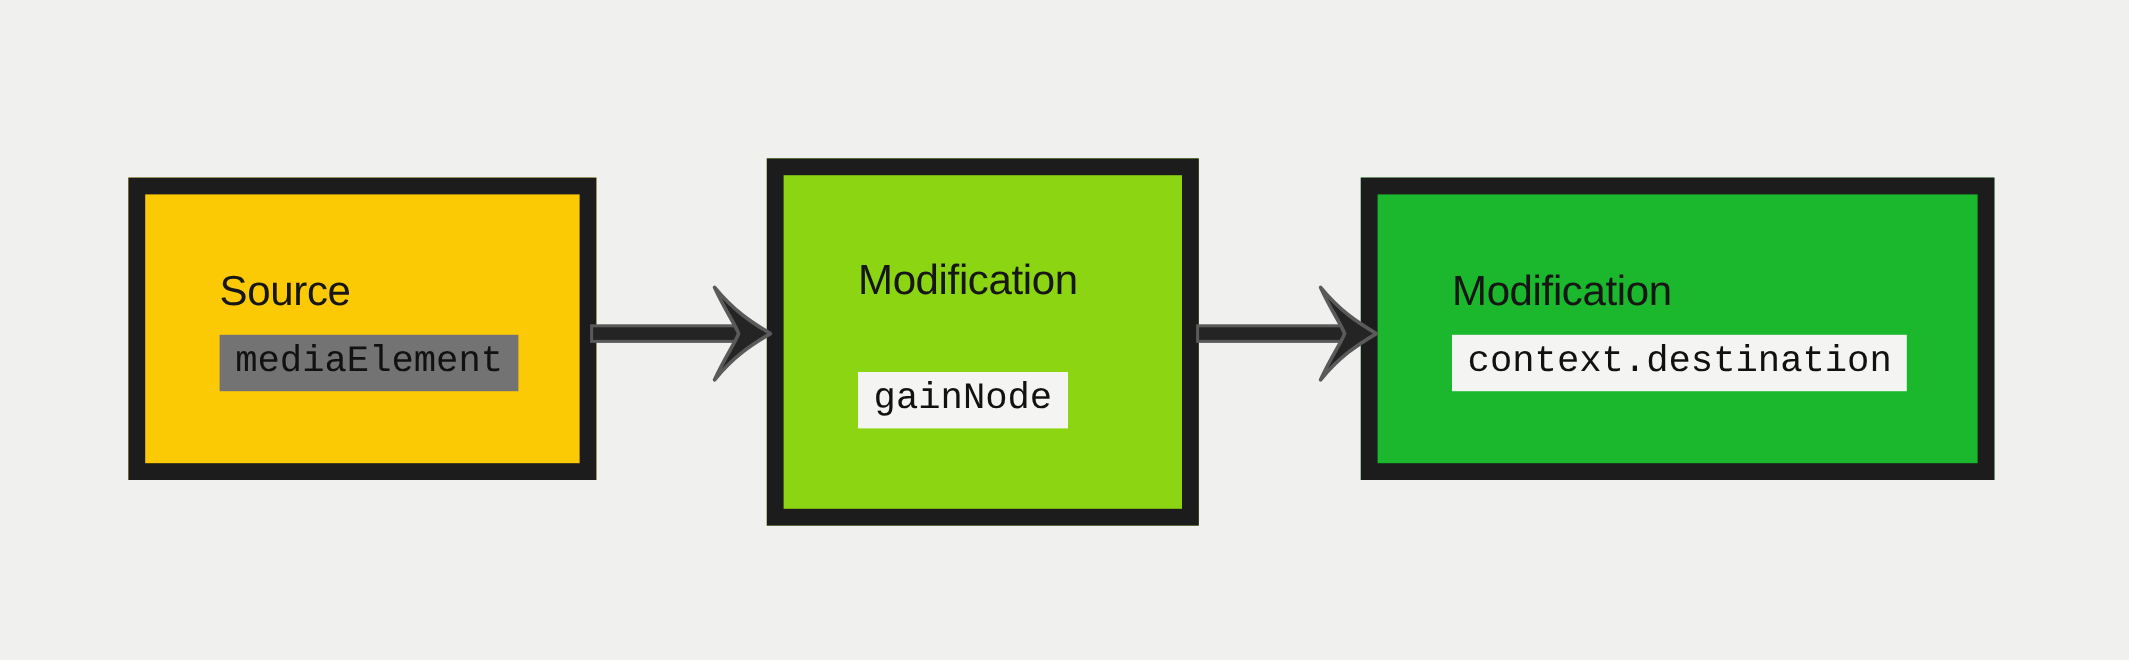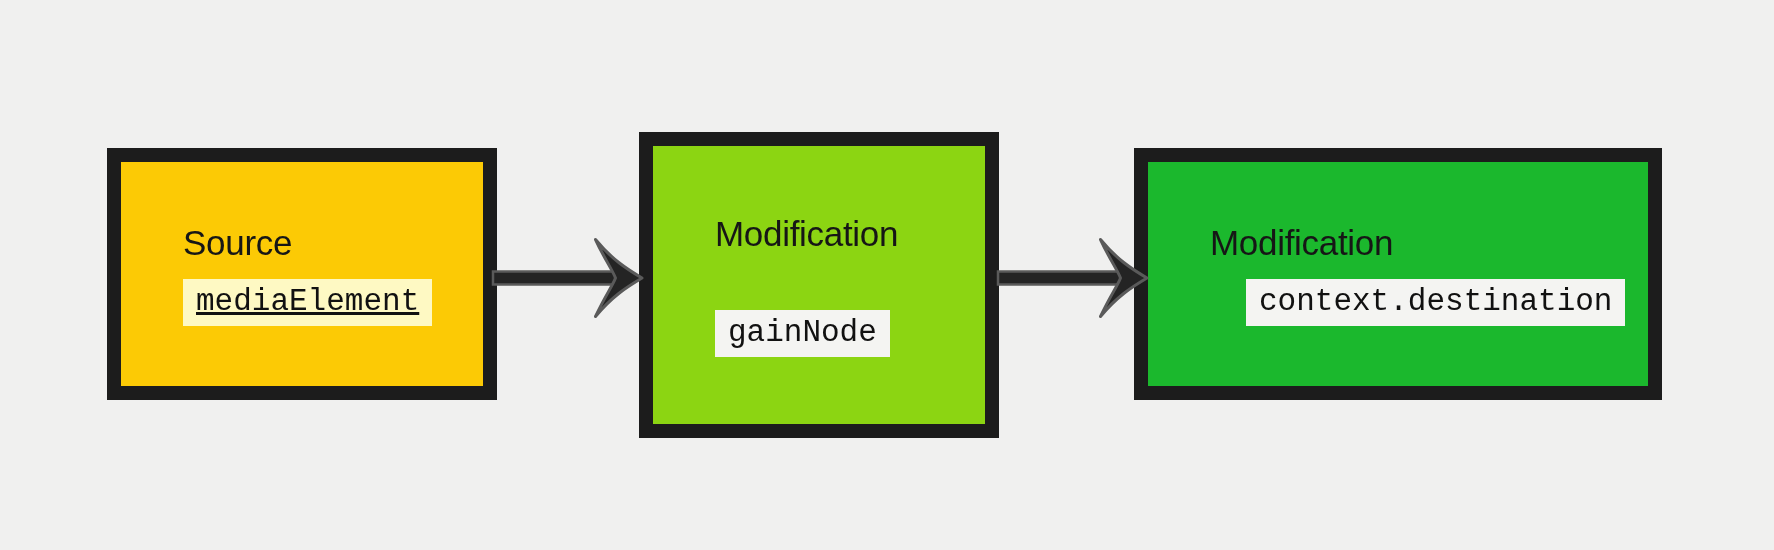--- a/index.html
+++ b/index.html
@@ -41,31 +41,31 @@
     overflow: visible;
   }
 </style>
 </head>
 <body>
 
 <div class="canvas" style="background-color: rgb(240, 240, 239);">
 
   <div class="node" style="left: 107px; top: 148px; width: 390px; height: 252px; background-color: rgb(252, 202, 5); border-color: rgb(28, 28, 28);">
     <div class="node-label" style="color: rgb(22, 22, 22);">Source</div>
-    <code class="node-chip" style="background-color: #fef9c3; color: rgb(17, 17, 17); text-decoration: underline;">mediaElement</code>
+    <code class="node-chip" style="background-color: #737373; color: rgb(17, 17, 17);">mediaElement</code>
   </div>
 
   <div class="node" style="left: 639px; top: 132px; width: 360px; height: 306px; background-color: rgb(140, 213, 18); border-color: rgb(28, 28, 28);">
     <div class="node-label" style="color: rgb(22, 22, 22);">Modification</div>
     <code class="node-chip" style="background-color: rgb(244, 244, 242); color: rgb(17, 17, 17); margin-top: 40px;">gainNode</code>
   </div>
 
   <div class="node" style="left: 1134px; top: 148px; width: 528px; height: 252px; background-color: rgb(27, 184, 45); border-color: rgb(28, 28, 28);">
     <div class="node-label" style="color: rgb(22, 22, 22);">Modification</div>
-    <code class="node-chip" style="background-color: rgb(244, 244, 242); color: rgb(17, 17, 17); margin-left: 36px;">context.destination</code>
+    <code class="node-chip" style="background-color: rgb(244, 244, 242); color: rgb(17, 17, 17);">context.destination</code>
   </div>
 
   <svg class="arrow" style="left:492px; top:233px;" width="158" height="90" viewBox="0 0 158 90">
     <rect x="1" y="38.5" width="125" height="13" stroke-width="2.5" style="fill: rgb(36, 36, 36); stroke: rgb(90, 90, 90);"></rect>
     <path d="M150,45 C134,35.5 119.5,26 103.5,6.5 C112.5,26 120.5,37 123.5,45 C120.5,53 112.5,64 103.5,83.5 C119.5,64 134,54.5 150,45 Z" stroke-width="3" stroke-linejoin="round" style="fill: rgb(36, 36, 36); stroke: rgb(90, 90, 90);"></path>
   </svg>
 
   <svg class="arrow" style="left:997px; top:233px;" width="158" height="90" viewBox="0 0 158 90">
     <rect x="1" y="38.5" width="125" height="13" stroke-width="2.5" style="fill: rgb(36, 36, 36); stroke: rgb(90, 90, 90);"></rect>
     <path d="M150,45 C134,35.5 119.5,26 103.5,6.5 C112.5,26 120.5,37 123.5,45 C120.5,53 112.5,64 103.5,83.5 C119.5,64 134,54.5 150,45 Z" stroke-width="3" stroke-linejoin="round" style="fill: rgb(36, 36, 36); stroke: rgb(90, 90, 90);"></path>

